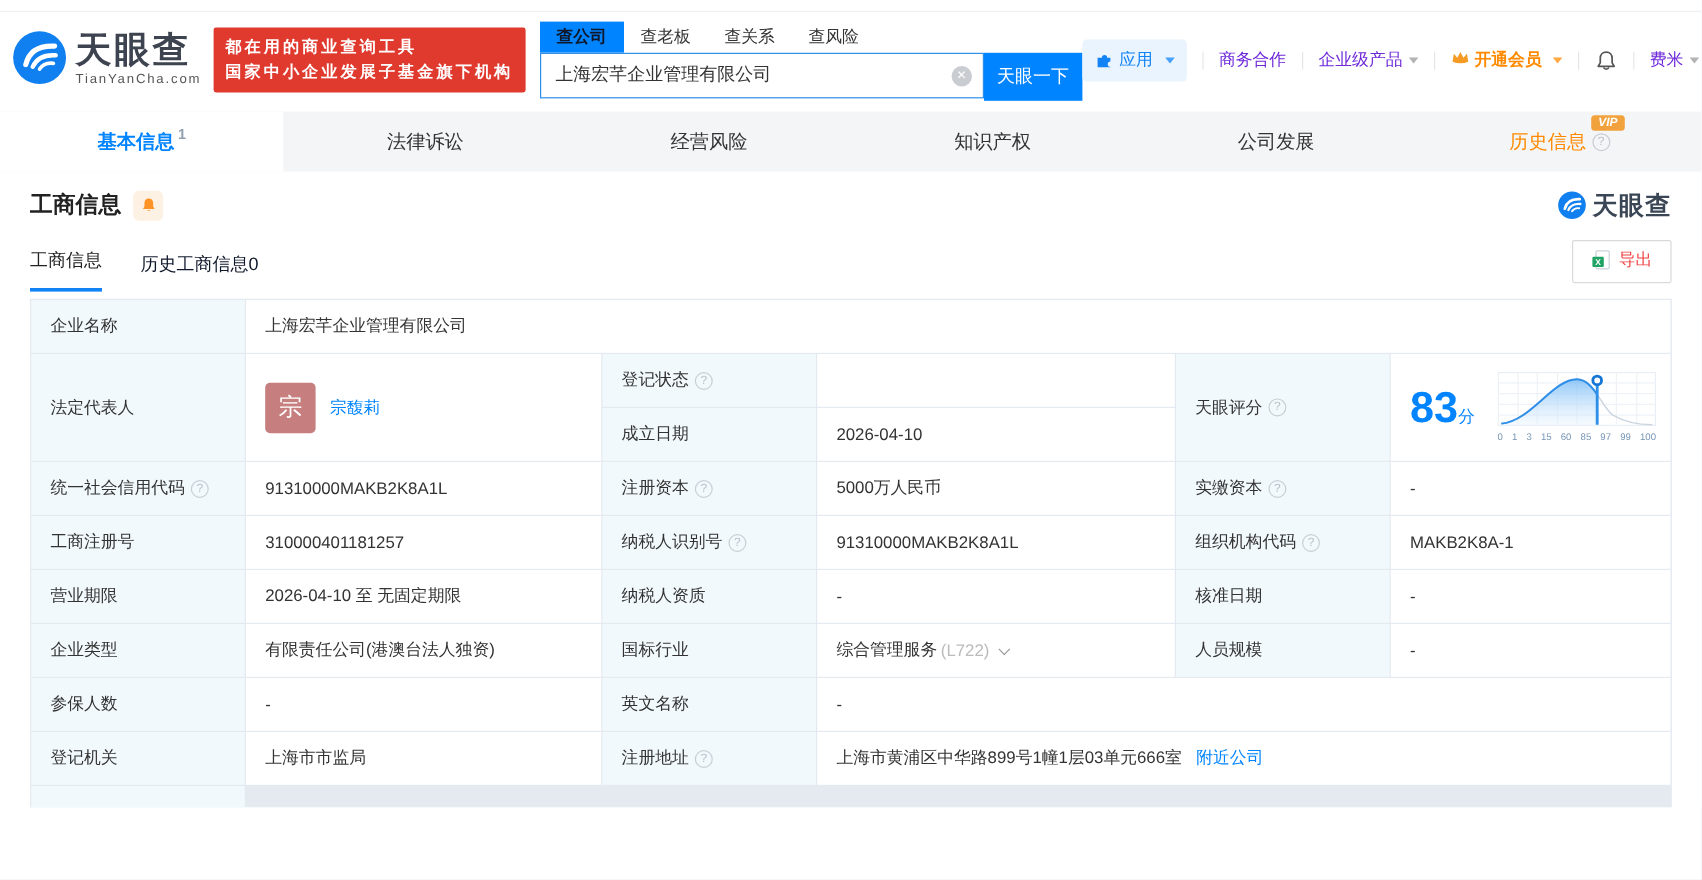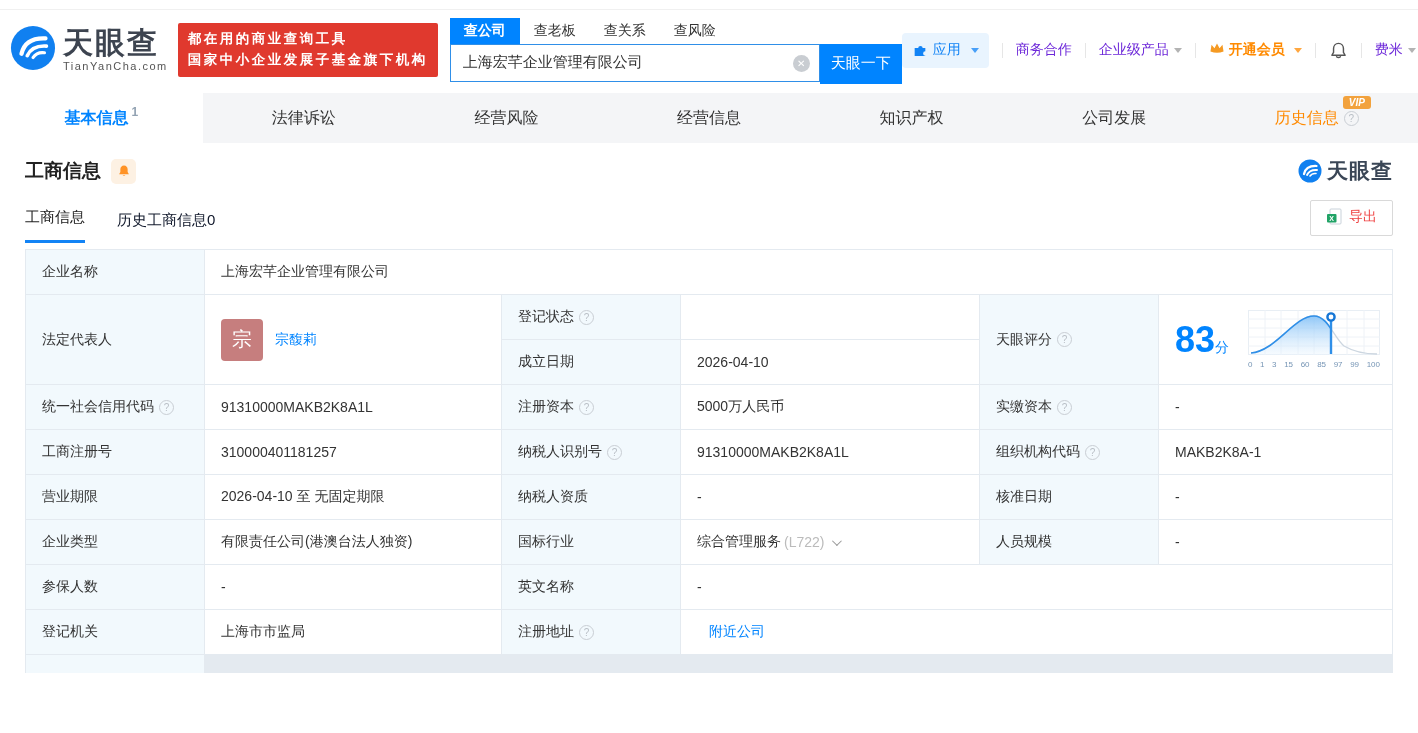--- a/index.html
+++ b/index.html
@@ -13,21 +13,21 @@
   .header { height:80px; display:flex; align-items:center; padding:0 18px 0 10px; }
   .logo { display:flex; align-items:center; gap:7px; cursor:pointer; }
   .logo-txt { display:flex; flex-direction:column; line-height:1; }
   .logo-cn { font-size:30px; font-weight:700; color:#3d4450; letter-spacing:2px; }
   .logo-en { font-size:11px; color:#555; letter-spacing:1.5px; margin-top:3px; }
   .slogan { margin-left:10px; background:#e0392e; color:#fff; padding:6px 10px; border-radius:2px;
             font-size:13.5px; font-weight:700; line-height:1.55; letter-spacing:2.5px; white-space:nowrap; }
   .search-wrap { margin-left:12px; }
   .search-tabs { display:flex; align-items:flex-end; height:27px; }
   .search-tab { font-size:14px; color:#333; padding:4px 14px; cursor:pointer; }
-  .search-tab.active { background:#0084ff; color:#ffffff; font-weight:700; }
+  .search-tab.active { background:#0084ff; color:#0f172a; font-weight:700; }
   .search-row { display:flex; }
   .search-box { position:relative; }
   .search-input { width:370px; height:38px; border:1px solid #2f8fe8; outline:none;
                   font-size:15px; color:#333; padding:0 36px 0 12px; font-family:inherit; }
   .clear-ic { position:absolute; right:10px; top:11px; width:17px; height:17px; border-radius:50%;
               background:#c9cdd2; color:#fff; font-size:10px; display:flex; align-items:center;
               justify-content:center; cursor:pointer; }
   .search-btn { width:82px; height:40px; background:#0084ff; color:#fff; border:none;
                 font-size:15px; cursor:pointer; font-family:inherit; }
   .hnav { margin-left:auto; display:flex; align-items:center; }
@@ -193,23 +193,20 @@
   <div class="navbar">
     <div class="navtab active">
       <span>基本信息</span>
       <span class="cnt">1</span>
     </div>
     <div class="navtab">
       <span>法律诉讼</span>
     </div>
     <div class="navtab">
       <span>经营风险</span>
-    </div>
-    <div class="navtab">
-      <span>经营信息</span>
     </div>
     <div class="navtab">
       <span>知识产权</span>
     </div>
     <div class="navtab">
       <span>公司发展</span>
     </div>
     <div class="navtab orange">
       <span class="vip-badge">VIP</span>
       <span>历史信息</span>
@@ -436,20 +433,21 @@
           <span>登记机关</span>
         </div>
       <div class="cell g-r9b">
           <span>上海市市监局</span>
         </div>
       <div class="cell lbl g-r9c">
         <span>注册地址</span>
         <span class="qmark">?</span>
       </div>
       <div class="cell g-r9d">
+        <span>上海市黄浦区中华路899号1幢1层03单元666室</span>
         <a class="blue-link" style="margin-left:12px;">附近公司</a>
       </div>
 
       <div class="cell lbl g-r10a">
         <span>经营范围</span>
         <span class="qmark">?</span>
       </div>
 
     </div>
   </div>

